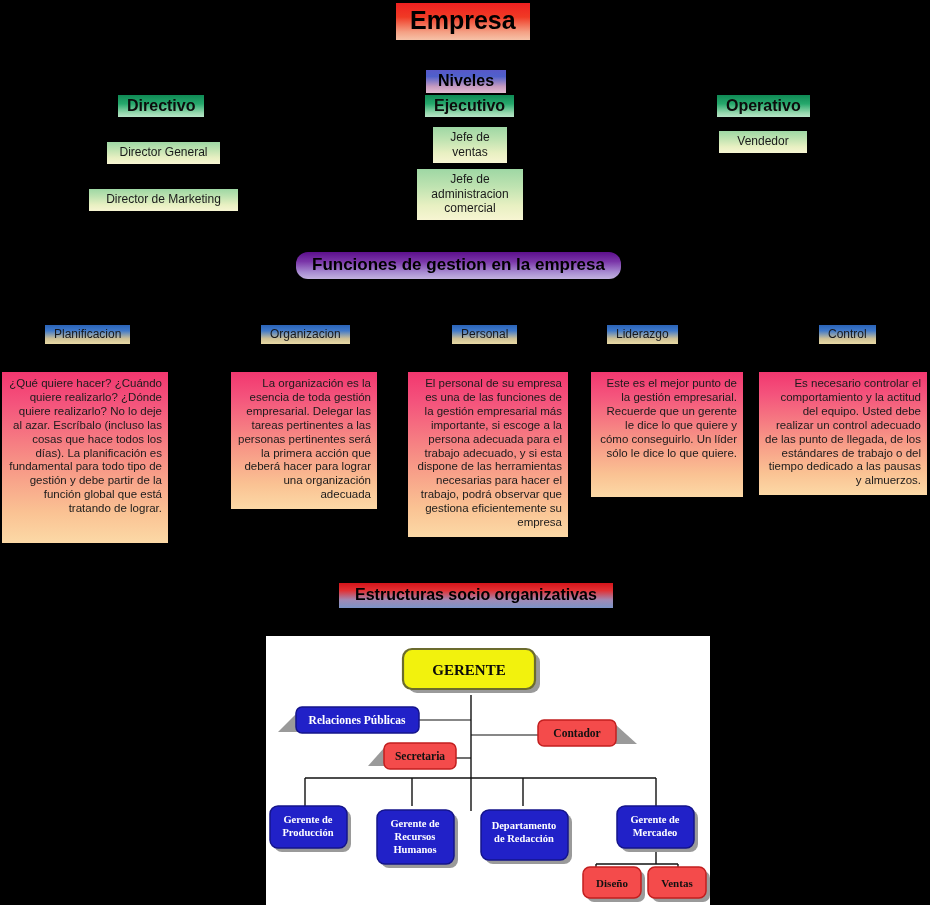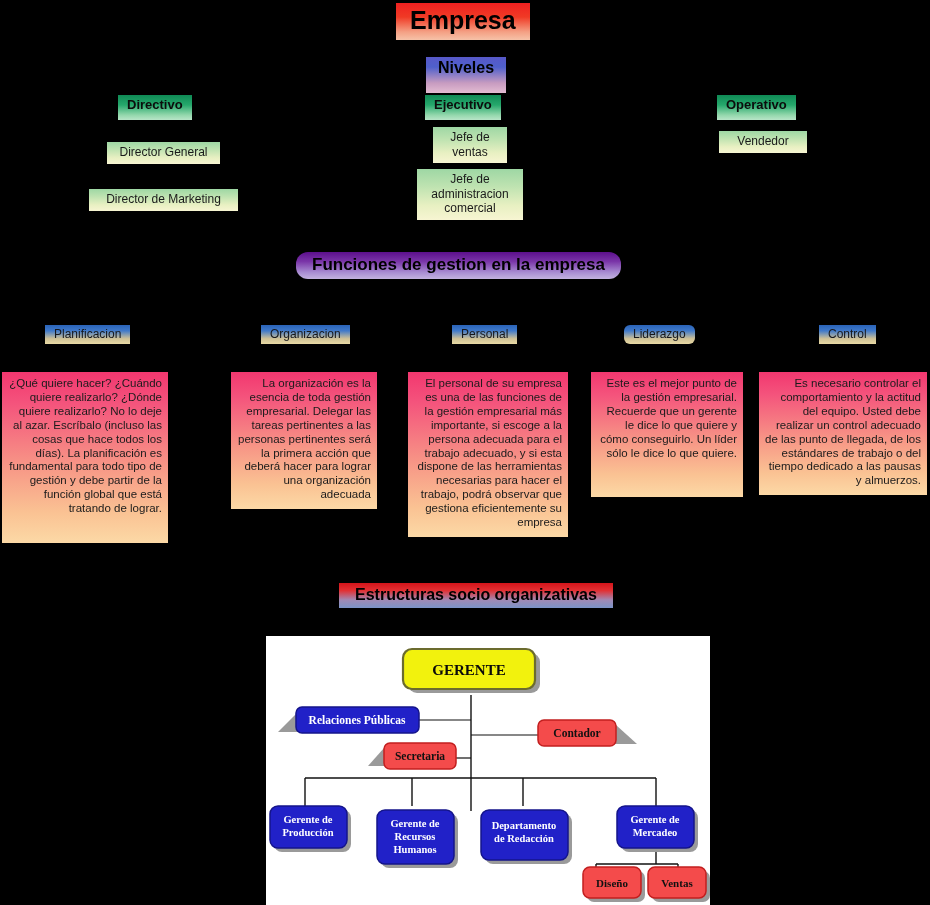--- a/index.html
+++ b/index.html
@@ -27,42 +27,43 @@
     white-space: nowrap;
     box-sizing: border-box;
   }
   .band-empresa {
     font-size: 25px;
     padding: 3px 14px 5px 14px;
     background: linear-gradient(to bottom, #ef2020 0%, #f03a25 38%, #f4a084 78%, #f6c2a8 100%);
   }
   .band-niveles {
     font-size: 16px;
-    padding: 2px 12px 16px 12px;
+    padding: 2px 12px 3px 12px;
     background: linear-gradient(to bottom, #5758c8 0%, #4f60cc 28%, #c79bc0 72%, #e3bcd2 100%);
+    margin-top: 13px;
   }
   .band-funciones {
     font-size: 17px;
     padding: 3px 16px 4px 16px;
     background: linear-gradient(to bottom, #5c0f8c 0%, #7a35a8 35%, #a88cd2 75%, #c3b3e0 100%);
     border-radius: 12px;
   }
   .band-estructuras {
     font-size: 16px;
     padding: 3px 16px 4px 16px;
     background: linear-gradient(to bottom, #d3141a 0%, #e23033 30%, #a18ab5 68%, #7b94c8 100%);
   }
 
   
   .lvl-head {
     text-align: center;
     font-weight: bold;
-    font-size: 13px;
+    font-size: 16px;
     color: #0c0c0c;
-    padding: 2px 9px 8px 9px;
+    padding: 2px 9px 2px 9px;
     white-space: nowrap;
     background: linear-gradient(to bottom, #0f8a55 0%, #26a86c 40%, #93d7ac 80%, #b9e5c8 100%);
   }
 
   
   .lvl-item {
     text-align: center;
     font-size: 12px;
     color: #1a1a1a;
     padding: 3px 8px 4px 8px;
@@ -124,21 +125,21 @@
 
 <div class="abs lvl-head" style="left:717px; top:95px;">Operativo</div>
 
 <div class="abs lvl-item" style="left:719px; top:131px; width:72px;">Vendedor</div>
 
 <div class="abs band band-funciones" style="left:296px; top:252px;">Funciones de gestion en la empresa</div>
 
 <div class="abs fn-label" style="left:45px; top:325px;">Planificacion</div>
 <div class="abs fn-label" style="left:261px; top:325px;">Organizacion</div>
 <div class="abs fn-label" style="left:452px; top:325px;">Personal</div>
-<div class="abs fn-label" style="left:624px; top:325px;border-radius:6px;">Liderazgo</div>
+<div class="abs fn-label" style="left:607px; top:325px;">Liderazgo</div>
 <div class="abs fn-label" style="left:819px; top:325px;">Control</div>
 
 <div class="abs fn-box" style="left:2px; top:372px; width:166px; height:171px;">¿Qué quiere hacer? ¿Cuándo quiere realizarlo? ¿Dónde quiere realizarlo? No lo deje al azar. Escríbalo (incluso las cosas que hace todos los días). La planificación es fundamental para todo tipo de gestión y debe partir de la función global que está tratando de lograr.</div>
 
 <div class="abs fn-box" style="left:231px; top:372px; width:146px; height:137px;">La organización es la esencia de toda gestión empresarial. Delegar las tareas pertinentes a las personas pertinentes será la primera acción que deberá hacer para lograr una organización adecuada</div>
 
 <div class="abs fn-box" style="left:408px; top:372px; width:160px; height:165px;">El personal de su empresa es una de las funciones de la gestión empresarial más importante, si escoge a la persona adecuada para el trabajo adecuado, y si esta dispone de las herramientas necesarias para hacer el trabajo, podrá observar que gestiona eficientemente su empresa</div>
 
 <div class="abs fn-box" style="left:591px; top:372px; width:152px; height:125px;">Este es el mejor punto de la gestión empresarial. Recuerde que un gerente le dice lo que quiere y cómo conseguirlo. Un líder sólo le dice lo que quiere.</div>
 

